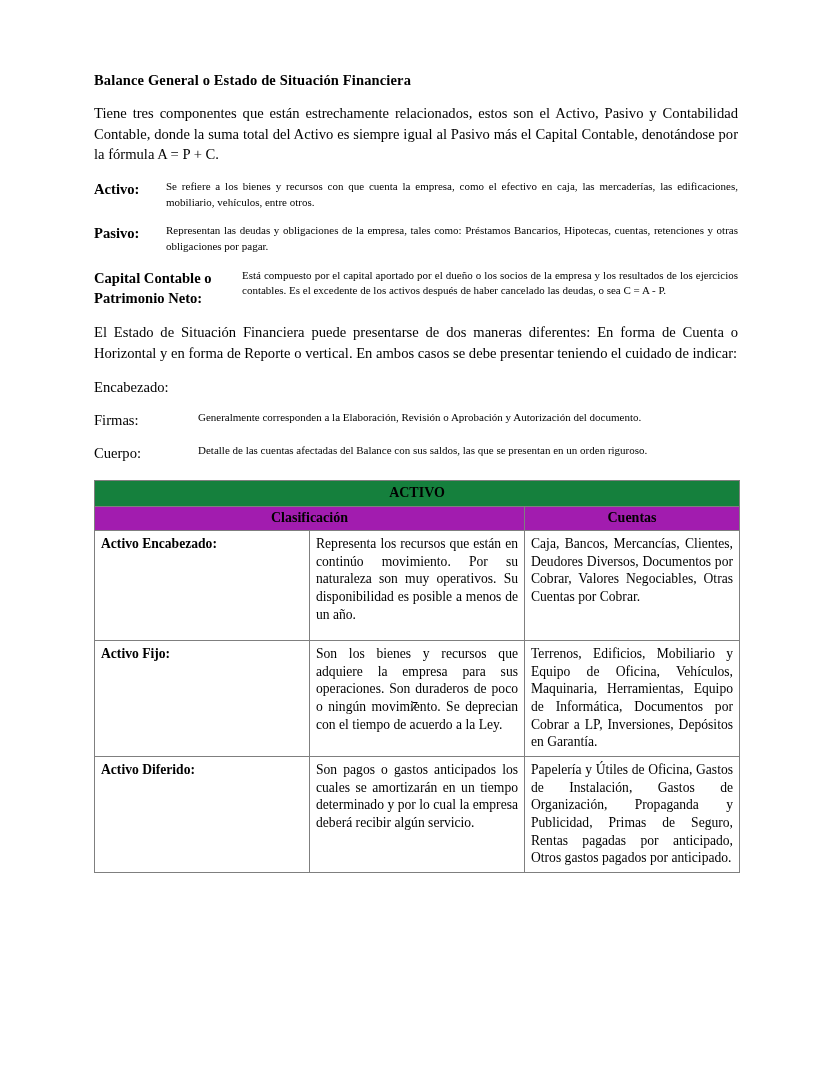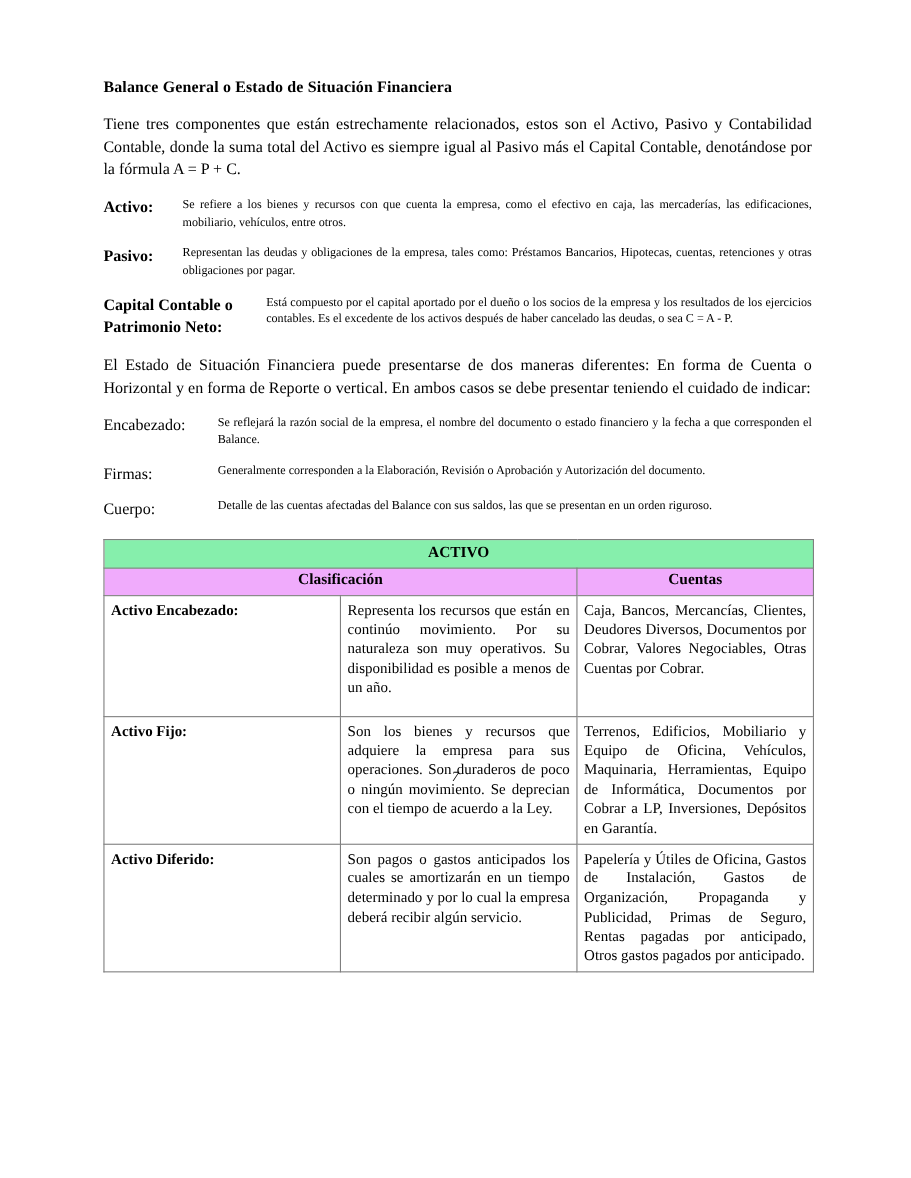--- a/index.html
+++ b/index.html
@@ -81,28 +81,28 @@
   }
   table.activo td, table.activo th {
     border: 1px solid #7f7f7f;
     vertical-align: top;
     padding: 4px 6px 5px 6px;
     font-size: 13.6px;
     line-height: 1.3;
     text-align: justify;
   }
   table.activo th.header-main {
-    background: #86efac;
+    background: #15803d;
     text-align: center;
     font-weight: bold;
     font-size: 14px;
     padding: 3px 0 4px 0;
   }
   table.activo th.header-sub {
-    background: #f0abfc;
+    background: #a21caf;
     text-align: center;
     font-weight: bold;
     font-size: 14px;
     padding: 2px 0 3px 0;
   }
   table.activo td.rowlabel {
     font-weight: bold;
     text-align: left;
     width: 96px;
   }
@@ -145,21 +145,20 @@
       <div class="desc">Está compuesto por el capital aportado por el dueño o los socios de la empresa y los resultados de los ejercicios contables.  Es el excedente de los activos después de haber cancelado las deudas, o sea C = A - P.</div>
     </div>
   </div>
 
 
   <p class="para">El Estado de Situación Financiera puede presentarse de dos maneras diferentes: En forma de Cuenta o Horizontal y en forma de Reporte o vertical.  En ambos casos se debe presentar teniendo el cuidado de indicar:</p>
 
   <div class="deflist g2">
     <div class="defrow">
       <div class="term">Encabezado:</div>
-      <div class="desc">Se reflejará la razón social de la empresa, el nombre del documento o estado financiero y la fecha a que corresponden el Balance.</div>
     </div>
     <div class="defrow">
       <div class="term">Firmas:</div>
       <div class="desc">Generalmente corresponden a la Elaboración, Revisión o Aprobación y Autorización del documento.</div>
     </div>
     <div class="defrow">
       <div class="term">Cuerpo:</div>
       <div class="desc">Detalle de las cuentas afectadas del Balance con sus saldos, las que se presentan en un orden riguroso.</div>
     </div>
   </div>

